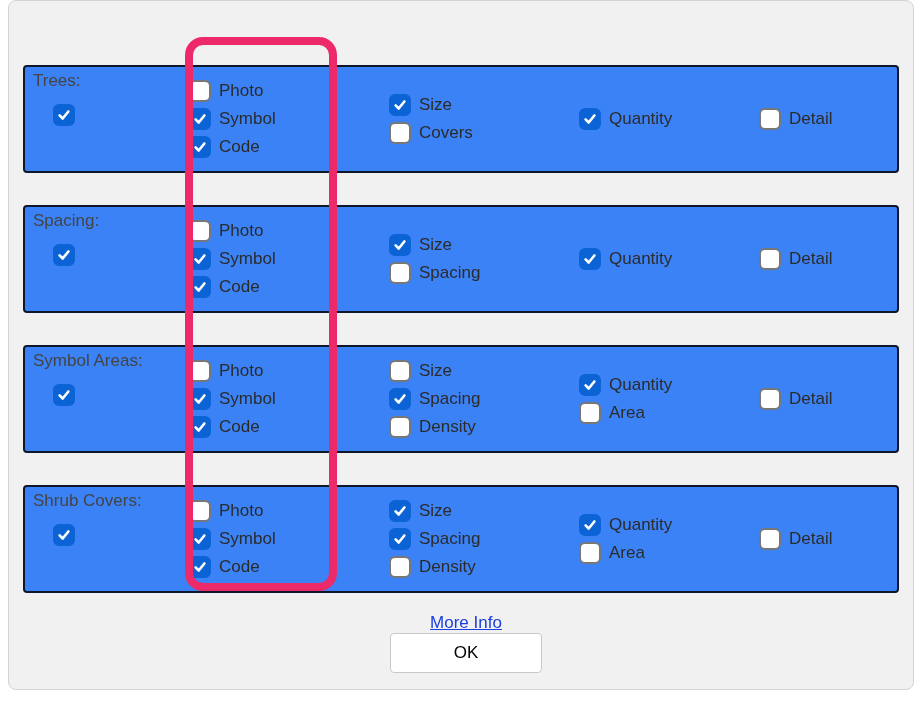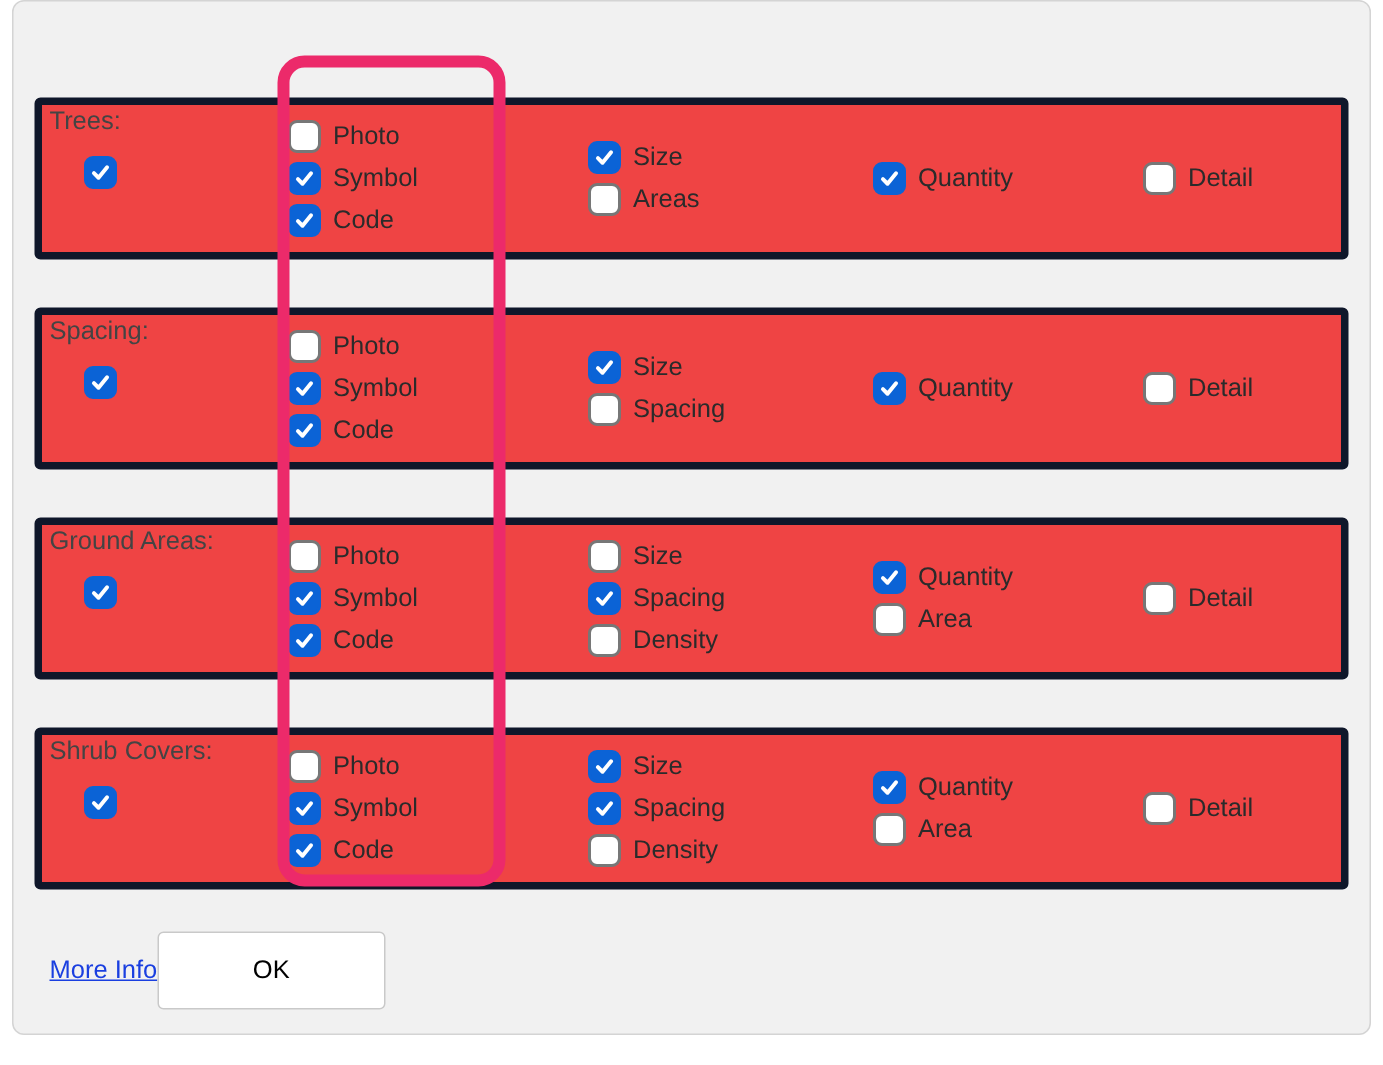--- a/index.html
+++ b/index.html
@@ -33,22 +33,22 @@
     .section-label {
       position: absolute;
       top: 6px;
       left: 24px;
       color: #444;
     }
     .row {
       display: grid;
       grid-template-columns: 164px 200px 190px 180px 1fr;
       align-items: center;
-      background: #ef4444;
-      border: 5px solid #0f172a;
+      background: #3b82f6;
+      border: 2px solid #0f172a;
       border-radius: 4px;
       margin: 32px 14px 8px 14px;
       min-height: 108px;
       padding: 8px 6px 8px 0;
       text-align: right;
     }
     .col {
       display: flex;
       flex-direction: column;
       gap: 6px;
@@ -97,33 +97,34 @@
       z-index: 5;
     }
     .footer {
       position: absolute;
       bottom: 16px;
       left: 24px;
       right: 14px;
       display: flex;
       align-items: center;
       justify-content: flex-start;
+      flex-direction: column;
     }
     .link {
       color: #1a3fe0;
       text-decoration: underline;
       cursor: pointer;
     }
     .buttons {
       display: flex;
       gap: 10px;
     }
     .btn {
       min-width: 152px;
-      height: 52px;
+      height: 40px;
       background: #fff;
       border: 1px solid #c9c9c9;
       border-radius: 4px;
       font-size: 17px;
       cursor: pointer;
     }
   </style>
 </head>
 <body>
 
@@ -171,21 +172,21 @@
           <span class="cb">
               <span class="box checked">
                 <svg viewBox="0 0 16 16">
                   <path d="M3 8.5 L6.5 12 L13 4"></path>
                 </svg>
               </span>
               <span>Size</span>
             </span>
           <span class="cb">
               <span class="box"></span>
-              <span>Areas</span>
+              <span>Covers</span>
             </span>
         </div>
         <div class="col">
           <span class="cb">
               <span class="box checked">
                 <svg viewBox="0 0 16 16">
                   <path d="M3 8.5 L6.5 12 L13 4"></path>
                 </svg>
               </span>
               <span>Quantity</span>
@@ -261,21 +262,21 @@
         <div class="col">
           <span class="cb">
               <span class="box"></span>
               <span>Detail</span>
             </span>
         </div>
       </div>
     </div>
 
     <div class="section">
-      <div class="section-label">Ground Areas:</div>
+      <div class="section-label">Symbol Areas:</div>
       <div class="row">
         <div class="col col-master">
           <span class="cb">
               <span class="box checked">
                 <svg viewBox="0 0 16 16">
                   <path d="M3 8.5 L6.5 12 L13 4"></path>
                 </svg>
               </span>
             </span>
         </div>

